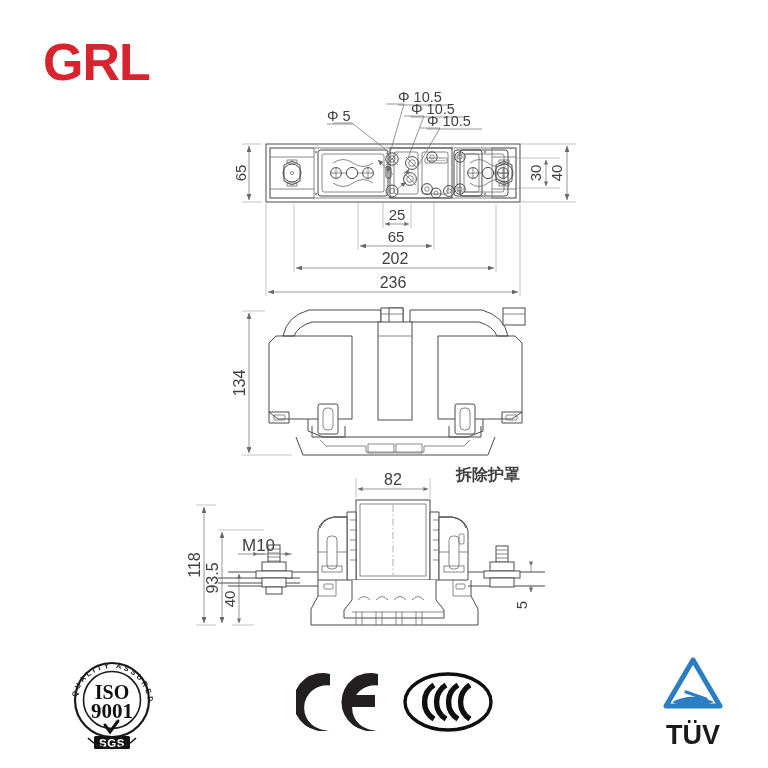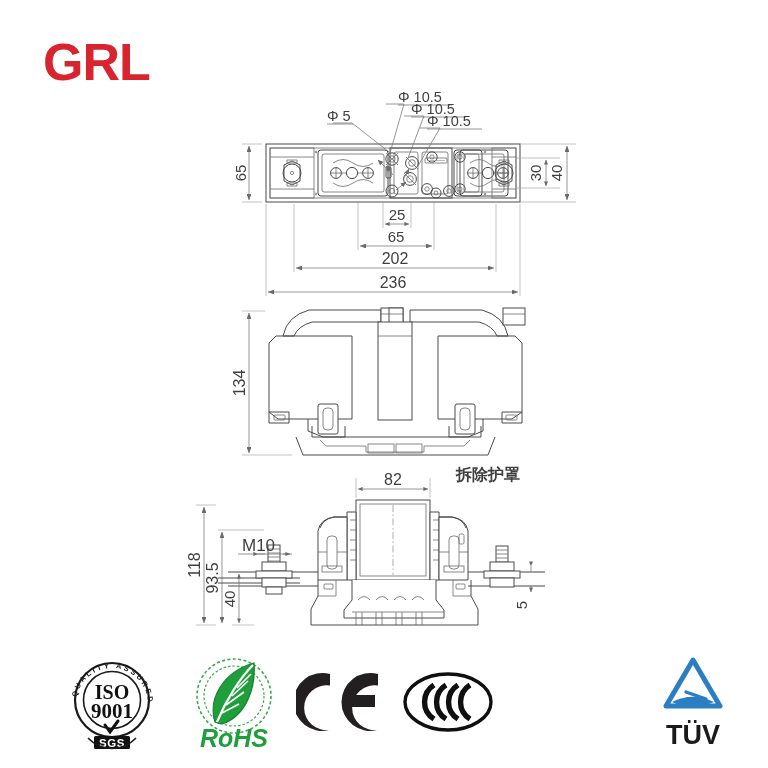--- a/index.html
+++ b/index.html
@@ -383,30 +383,20 @@
         </text>
         <text x="48" y="47" text-anchor="middle" font-family="'Liberation Serif', serif" font-size="20" font-weight="bold" fill="#111">ISO</text>
         <text x="48" y="66" text-anchor="middle" font-family="'Liberation Serif', serif" font-size="21" font-weight="bold" fill="#111">9001</text>
         <path d="M41,73 l5,7 l8,-11" fill="none" stroke="#111" stroke-width="3" stroke-linecap="round"></path>
         <rect x="30" y="84" width="36" height="13" rx="1.5" fill="#111"></rect>
         <text x="48" y="94.5" text-anchor="middle" font-family="'Liberation Sans', sans-serif" font-size="11.5" font-weight="bold" fill="#fff" letter-spacing="0.5">SGS</text>
         <path d="M24,86 A33,33 0 0 0 72,86" fill="none" stroke="#1a1a1a" stroke-width="1.6"></path>
       </svg>
     </div>
 
-    <div class="cert cert-rohs">
-      <svg width="104" height="100" viewBox="0 0 104 100">
-        <circle cx="52" cy="44" r="37" fill="none" stroke="#3aa84e" stroke-width="1.6" stroke-dasharray="3 2.4"></circle>
-        <circle cx="52" cy="44" r="30" fill="none" stroke="#3aa84e" stroke-width="1.2" stroke-dasharray="2.5 2"></circle>
-        <path d="M33,70 C26,48 40,20 72,11 C74,36 64,64 40,72 C37,72 35,71 33,70 z" fill="#1f9e3c" stroke="#16812f" stroke-width="1.2"></path>
-        <path d="M35,70 C44,48 58,26 71,13" fill="none" stroke="#ffffff" stroke-width="2.2"></path>
-        <path d="M44,53 L62,40 M40,61 L57,52 M50,44 L66,29 M55,36 L69,22" fill="none" stroke="#ffffff" stroke-width="1.6"></path>
-        <text x="52" y="95" text-anchor="middle" font-family="'Liberation Sans', sans-serif" font-size="25" font-weight="bold" fill="#1f9e3c" font-style="italic">RoHS</text>
-      </svg>
-    </div>
 
     <div class="cert cert-ce">
       <svg width="94" height="100" viewBox="0 0 94 100">
         <path d="M44,22 A29,29 0 1 0 44,78 A22.5,22.5 0 1 1 44,33.5 z" fill="#231f20" transform="translate(-10,0)"></path>
         <path d="M86,22 A29,29 0 1 0 86,78 A22.5,22.5 0 1 1 86,33.5 z" fill="#231f20" transform="translate(-4,0)"></path>
         <rect x="55" y="43" width="24" height="12" fill="#231f20"></rect>
         <text x="0" y="0" font-size="0" fill="none">CE</text>
       </svg>
     </div>
 

